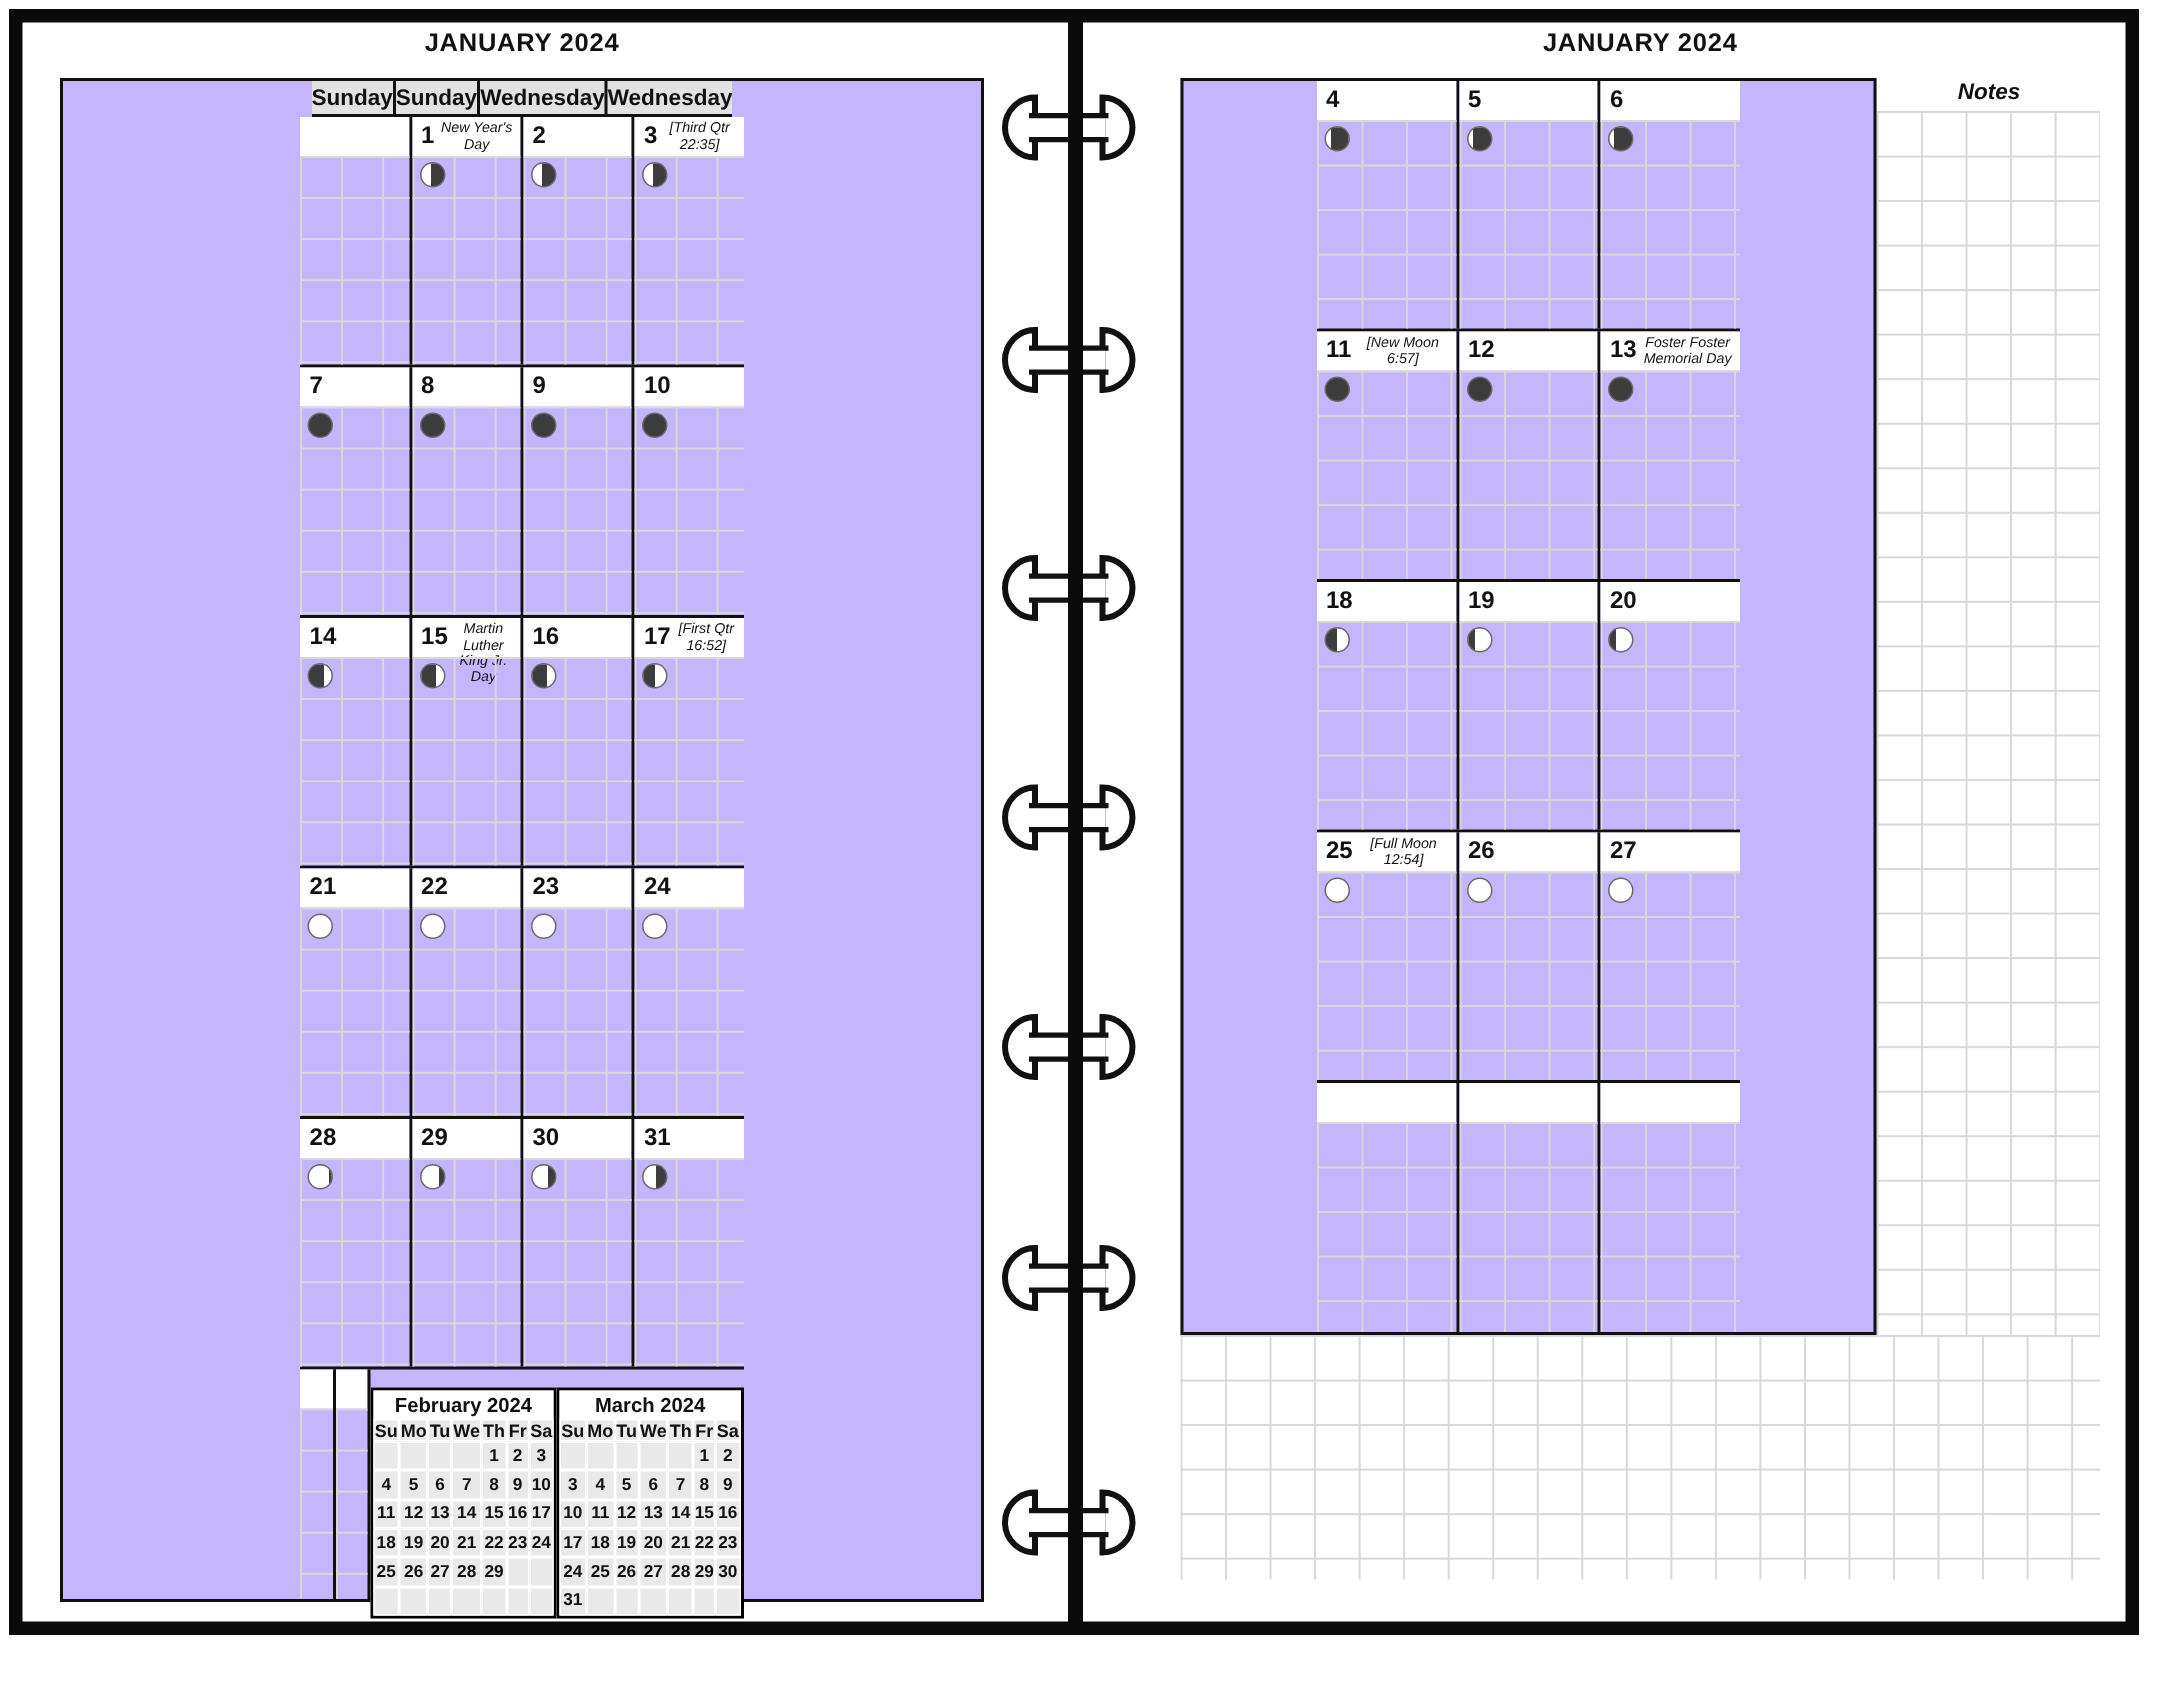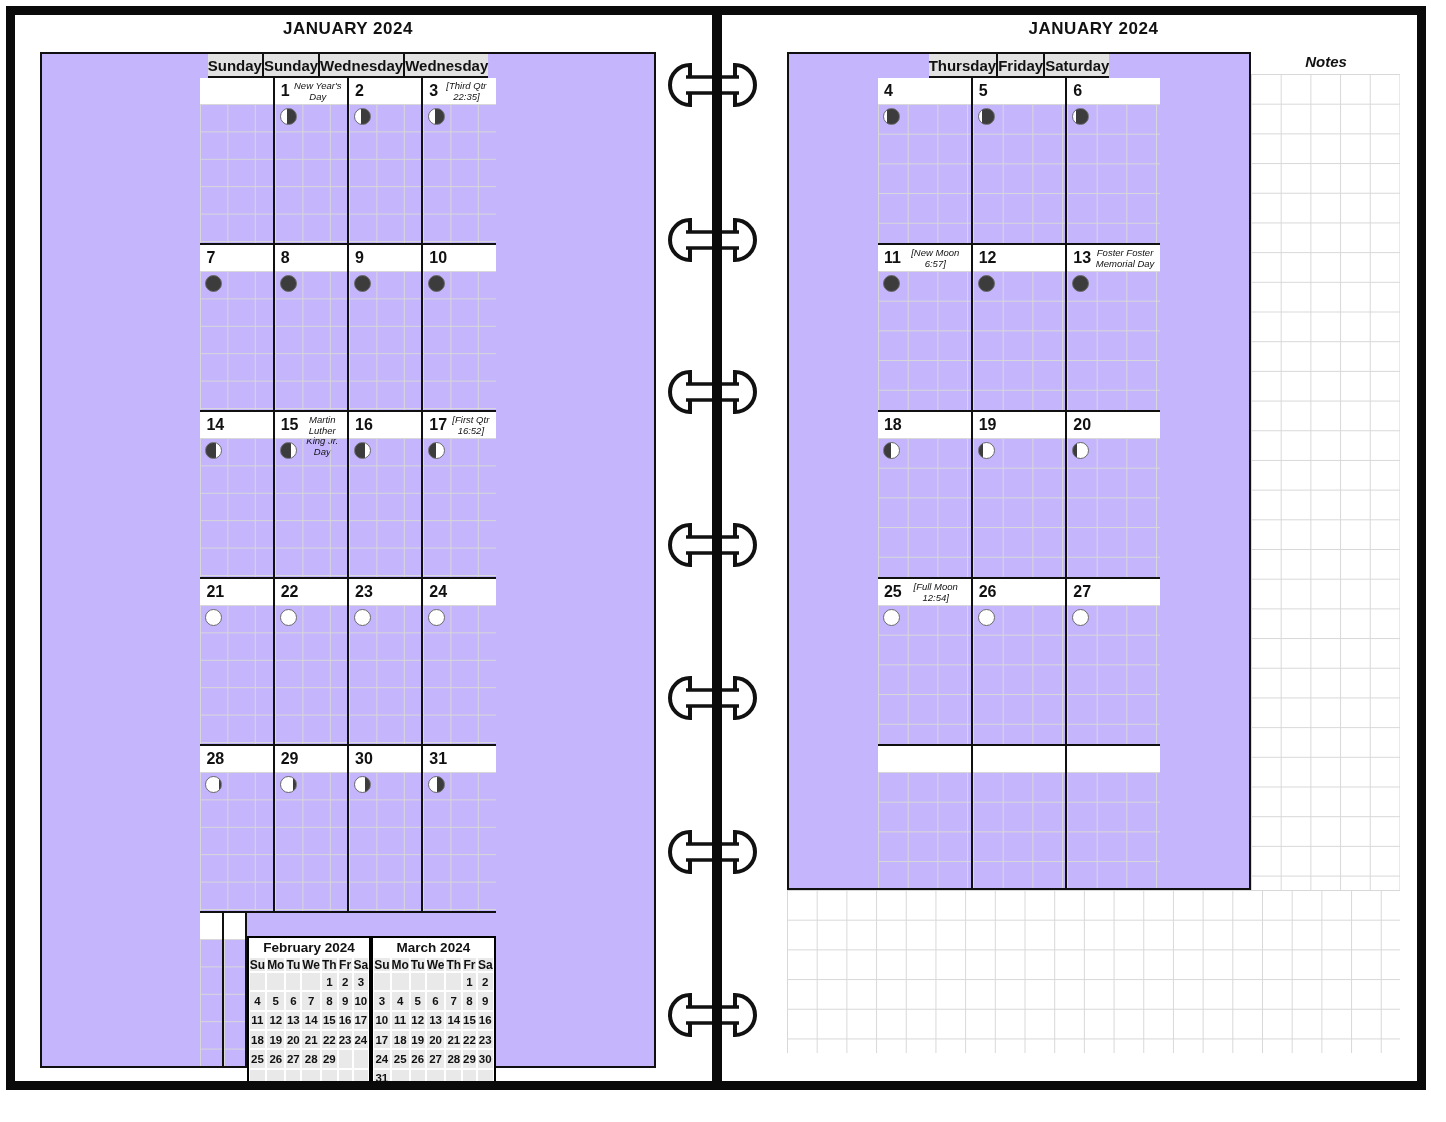--- a/index.html
+++ b/index.html
@@ -45,21 +45,21 @@
                            linear-gradient(to bottom,#d8d8d8 1px,transparent 1px);
           background-size:27.4px 27.4px;}
   .grid-r{background-image:linear-gradient(to right,#d8d8d8 1px,transparent 1px),
                            linear-gradient(to bottom,#d8d8d8 1px,transparent 1px);
           background-size:29.7px 29.7px;}
   .moon{position:absolute;left:5px;top:4px;width:17px;height:17px;border-radius:50%;
     border:1.5px solid #6a6a6a;box-sizing:border-box;}
 
   
   .minical-wrap{flex:2 1 0;border-left:2px solid #101010;display:flex;
-    padding-top:23px;box-sizing:border-box;align-items:flex-start;}
+    padding-top:12px;box-sizing:border-box;align-items:flex-start;}
   .minical{flex:1 1 0;border:2.5px solid #000;background:#e9e9e9;height:154px;
     box-sizing:border-box;display:flex;flex-direction:column;}
   .mc-title{background:#fff;font-weight:bold;font-size:13.5px;text-align:center;
     height:19px;line-height:19px;flex:0 0 auto;}
   .mc-grid{display:grid;grid-template-columns:repeat(7,1fr);
     grid-template-rows:15px repeat(6,1fr);flex:1 1 auto;}
   .mc-h,.mc-c{background:#e9e9e9;border:1px solid #fff;display:flex;
     align-items:center;justify-content:center;font-weight:bold;box-sizing:border-box;}
   .mc-h{font-size:12px;}
   .mc-c{font-size:11.5px;}
@@ -372,25 +372,20 @@
               <div class="mc-c"></div>
               <div class="mc-c"></div>
             </div>
           </div>
         </div>
       </div>
     </div>
 </div>
 
 <div id="right-table" class="caltable">
-  <div class="hrow" id="right-hrow">
-      <div class="hcell">Thursday</div>
-      <div class="hcell">Friday</div>
-      <div class="hcell">Saturday</div>
-    </div>
   <div class="weeks" id="right-weeks">
       <div class="wrow">
         <div class="cell">
           <div class="strip">
             <span class="dnum">4</span>
           </div>
           <div class="cellgrid grid-r">
             <span class="moon" style="background: linear-gradient(to right, rgb(255, 255, 255) 20%, rgb(60, 60, 60) 20%);"></span>
           </div>
         </div>

